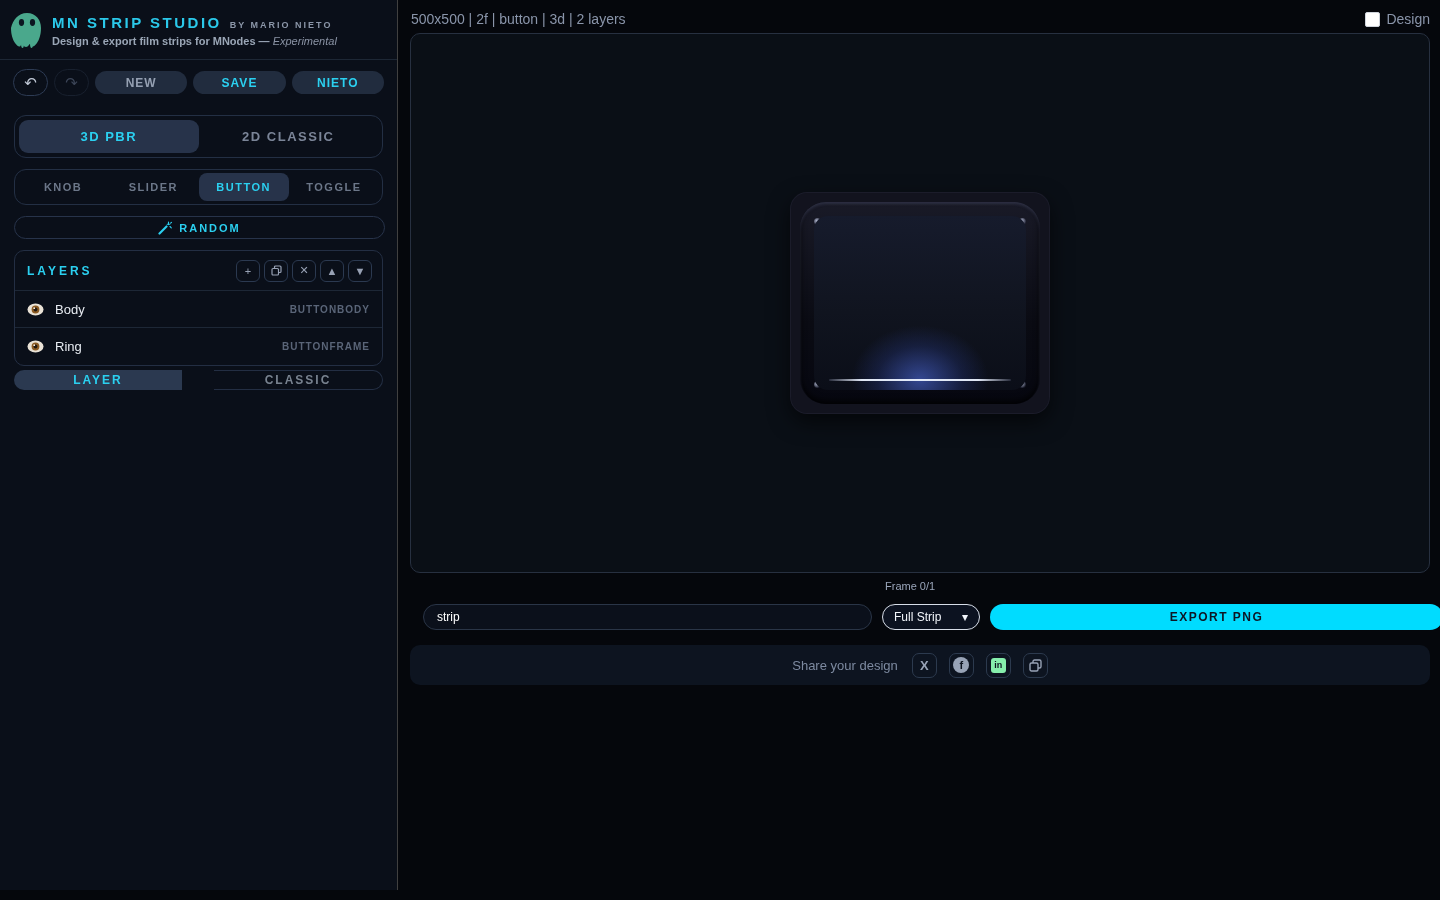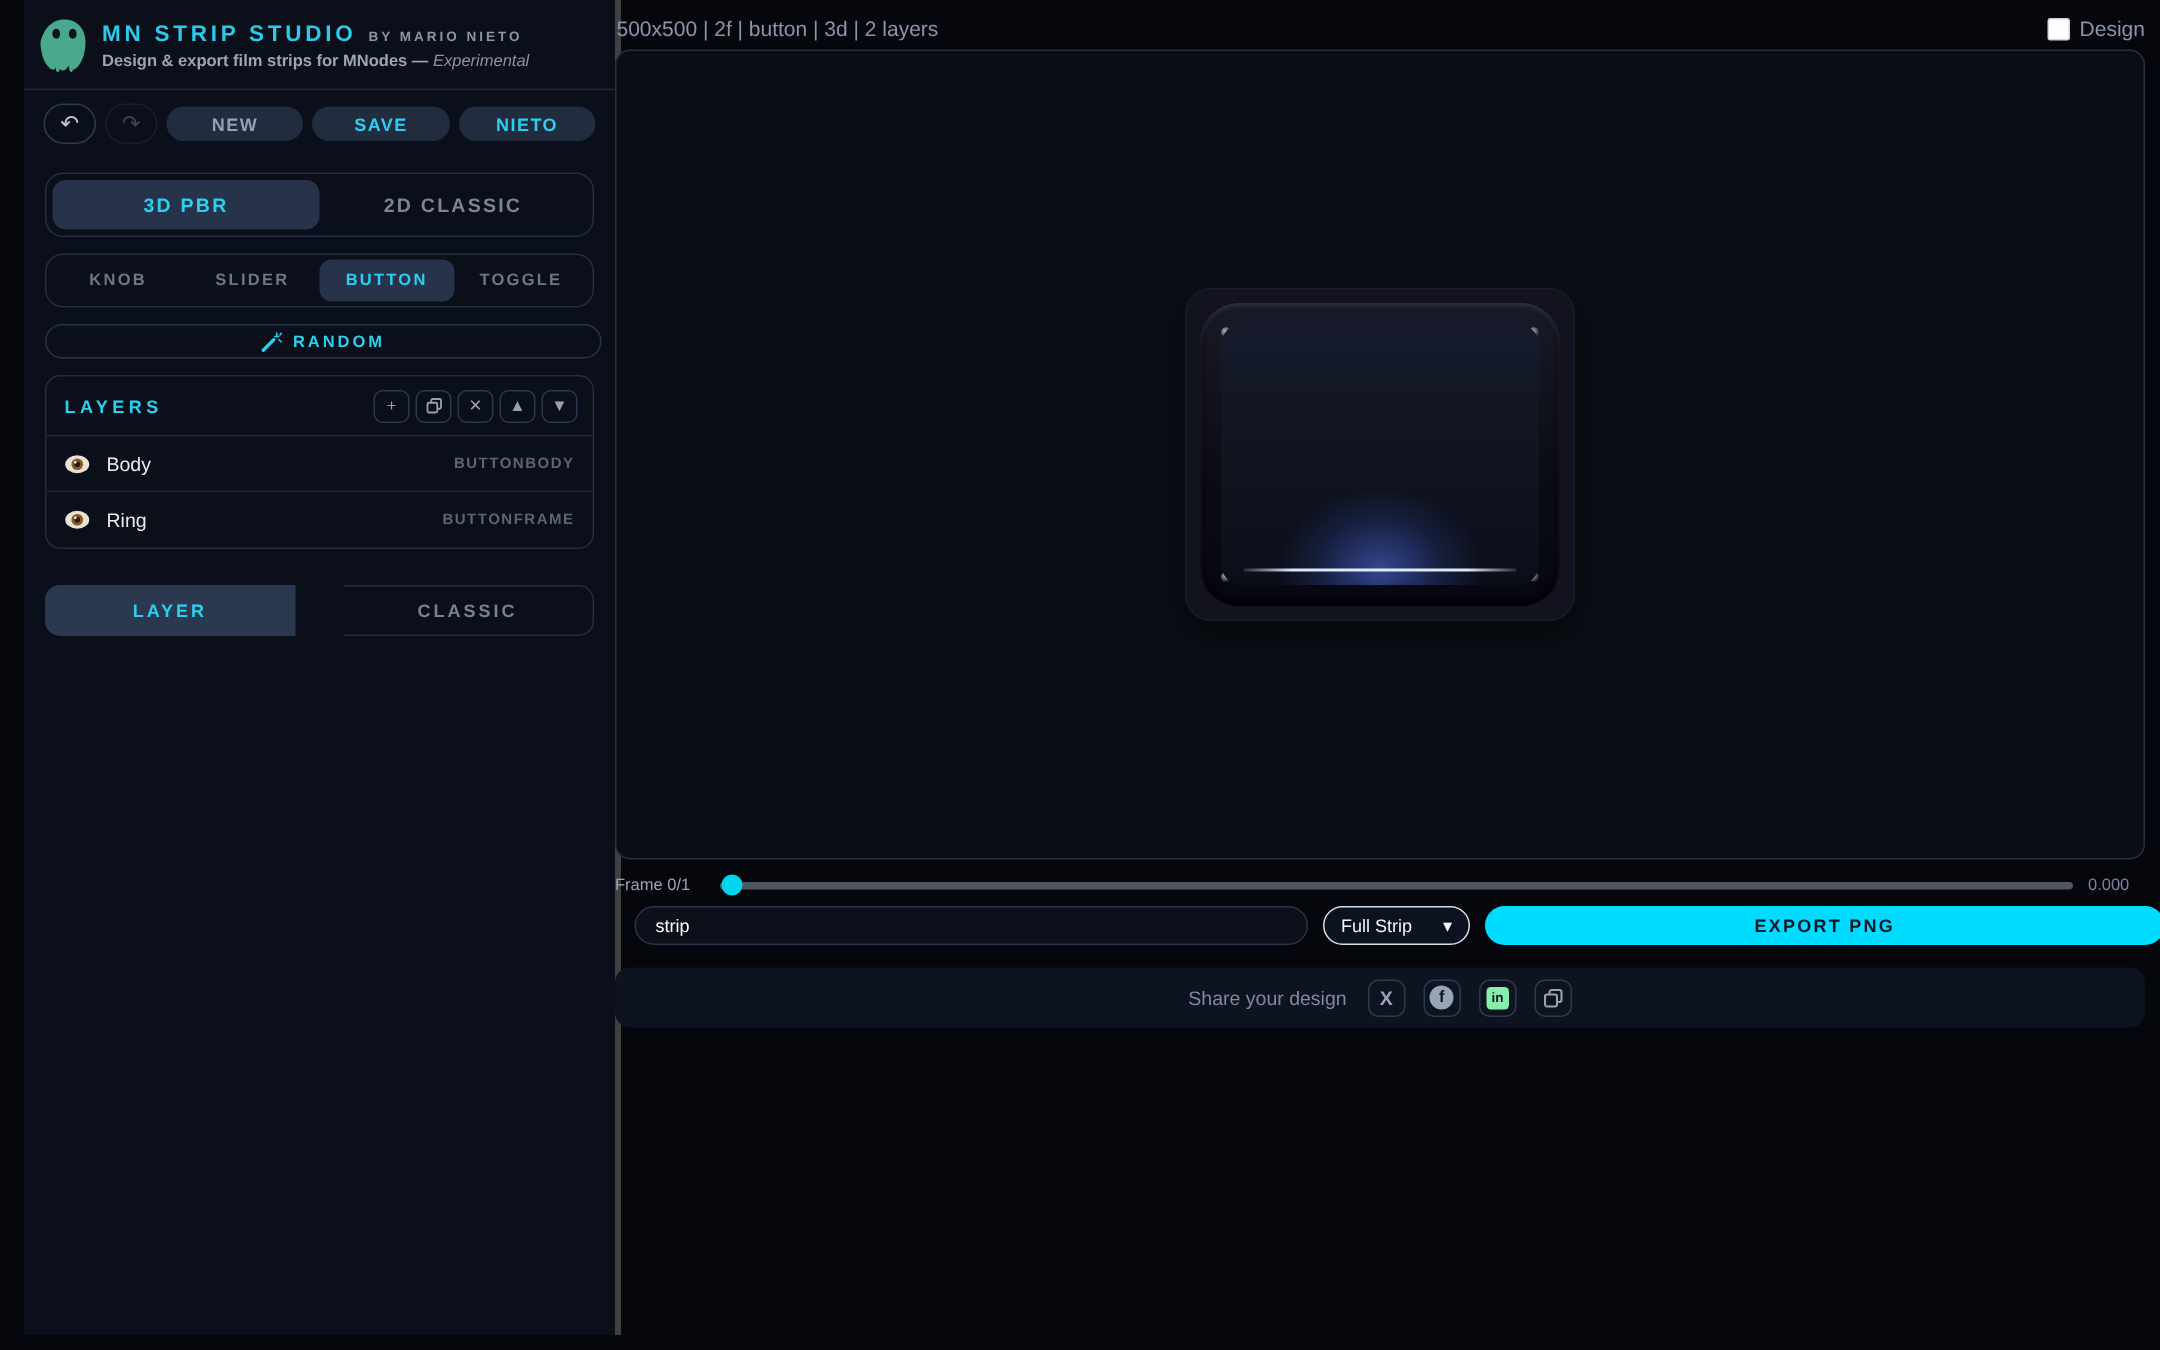--- a/index.html
+++ b/index.html
@@ -1,21 +1,21 @@
 <!DOCTYPE html>
 <html><head>
 <meta charset="utf-8">
 <style>
   * { margin:0; padding:0; box-sizing:border-box; font-family:"Liberation Sans", sans-serif; }
   html,body { background:#05070c; }
   .page { position:relative; width:1440px; height:900px; background:#05070c; overflow:hidden; }
 
   
-  .sidebar { position:absolute; left:16px; top:0; width:398px; height:890px;
-             background:#0a0f19; border-right:4px solid #404040; }
+  .sidebar { position:absolute; left:0; top:0; width:398px; height:890px;
+             background:#0a0f19; border-right:1px solid #404040; }
   .app-header { padding:10px 14px 9px 8px; border-bottom:1px solid #1d2735; display:flex; }
   .mascot { width:38px; height:40px; flex:0 0 38px; margin-right:6px; }
   .title-row { display:flex; align-items:baseline; gap:8px; margin-top:4px; }
   .app-title { color:#2bc9ea; font-size:15px; font-weight:bold; letter-spacing:2.5px; }
   .app-byline { color:#8b96a8; font-size:9px; font-weight:bold; letter-spacing:2px; }
   .tagline { margin-top:4px; color:#9aa6b6; font-size:11px; font-weight:bold; }
   .tagline em { color:#8a93a4; font-weight:normal; font-style:italic; }
 
   .toolbar { display:flex; align-items:center; gap:6px; padding:9px 13px; }
   .icon-btn { width:35px; height:27px; border-radius:14px; border:1px solid #2d3b54;
@@ -49,21 +49,21 @@
   .layers-title { color:#2bd0f0; font-size:12px; font-weight:bold; letter-spacing:3px; flex:1; }
   .layer-tool { width:24px; height:22px; border:1px solid #2b3950; border-radius:6px;
                 background:transparent; color:#97a1b4; font-size:11px; margin-left:4px;
                 display:flex; align-items:center; justify-content:center; cursor:pointer; }
   .layer-row { display:flex; align-items:center; padding:0 12px; height:37px;
                border-bottom:1px solid #1d2736; cursor:pointer; }
   .layer-row:last-child { border-bottom:none; }
   .layer-name { color:#e8ecf2; font-size:13px; margin-left:11px; flex:1; }
   .layer-type { color:#5a6578; font-size:10px; font-weight:bold; letter-spacing:1px; }
 
-  .scope-tabs { margin:24px 14px 0; display:flex; height:34px; border-radius:10px;gap:32px; }
+  .scope-tabs { margin:4px 14px 0; display:flex; height:20px; border-radius:10px;gap:32px; }
   .scope-tab { flex:1; display:flex; align-items:center; justify-content:center;
                font-size:12px; font-weight:bold; letter-spacing:2px; cursor:pointer; }
   .scope-tab.active { background:#2b3950; color:#2bd0f0; border-radius:10px 0 0 10px; }
   .scope-tab.inactive { color:#78828f; border:1px solid #232e43; border-left:none;
                         border-radius:0 10px 10px 0; }
 
   
   .canvas-meta { position:absolute; left:411px; top:11px; color:#8a95aa; font-size:14px; }
   .checker-wrap { position:absolute; right:10px; top:11px; display:flex; align-items:center; gap:6px; }
   .checker-box { width:15px; height:15px; appearance:none; background:#ffffff;
@@ -85,21 +85,21 @@
                          linear-gradient(180deg,#161b2c 0%,#10141f 55%,#0b0e18 100%); }
   .btn-line { position:absolute; left:7%; right:7%; bottom:9px; height:2px; border-radius:1px;
               background:linear-gradient(90deg, rgba(200,210,255,.15), rgba(235,242,255,.95) 18%, rgba(235,242,255,.95) 82%, rgba(200,210,255,.15)); }
   .spec { position:absolute; width:7px; height:7px; border-radius:50%;
           background:radial-gradient(circle at 40% 40%, rgba(220,228,255,.8), rgba(120,130,180,.15) 70%, transparent); }
   .spec.tl { left:14px; top:16px; } .spec.tr { right:14px; top:16px; }
   .spec.bl { left:14px; bottom:16px; } .spec.br { right:14px; bottom:16px; }
 
   
   .timeline { position:absolute; left:410px; top:580px; width:1020px; height:20px;
-              display:flex; align-items:center; }
+              display:flex; align-items:center;flex-direction:column; }
   .frame-label { color:#9aa5ba; font-size:11px; width:70px; flex:0 0 70px; }
   .slider { position:relative; flex:1; height:20px; margin-right:10px; cursor:pointer; }
   .slider-track { position:absolute; left:0; right:0; top:8px; height:5px; border-radius:3px;
                   background:#4e565f; }
   .slider-thumb { position:absolute; left:1px; top:3px; width:14px; height:14px; border-radius:50%;
                   background:#00d5f0; }
   .time-value { color:#76839e; font-size:11px; flex:0 0 38px; text-align:left; }
 
   
   .export-row { position:absolute; left:423px; top:604px; width:1020px; height:26px;

